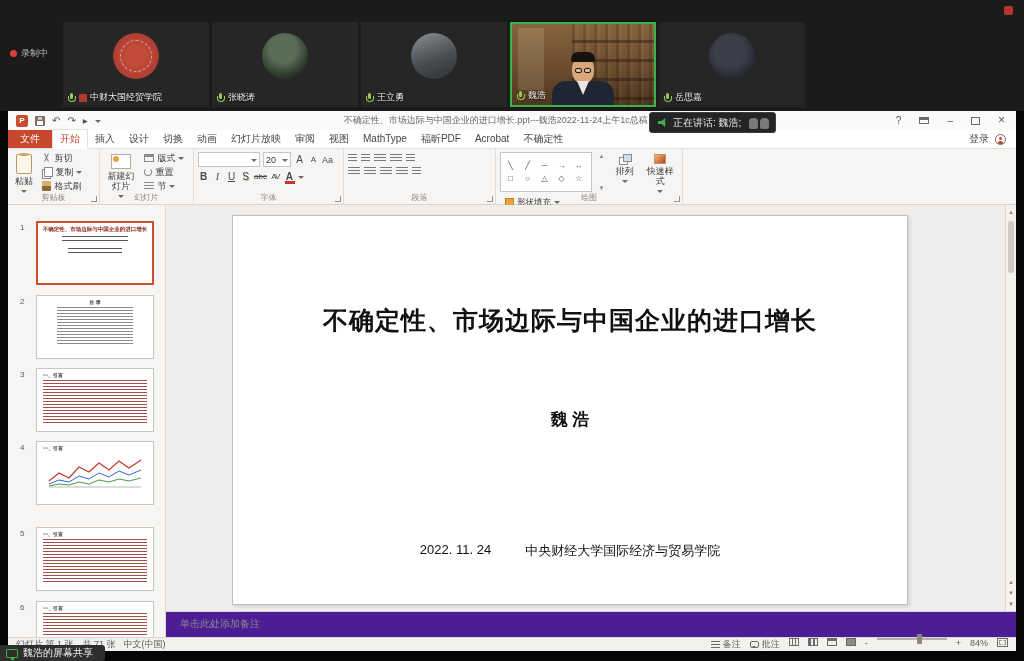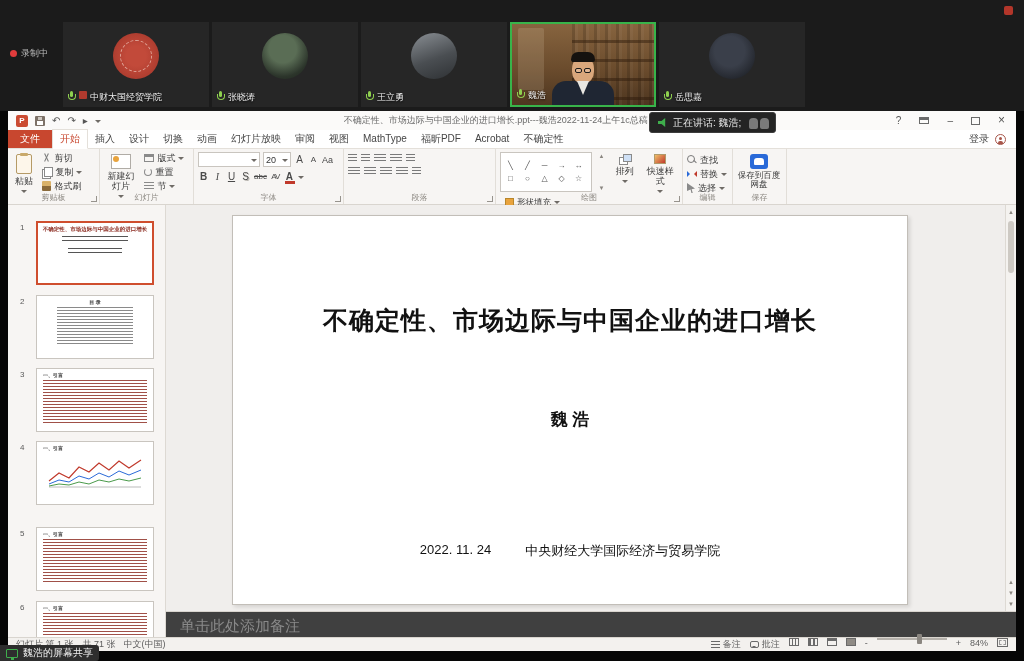--- a/index.html
+++ b/index.html
@@ -15,21 +15,21 @@
 .tiles{position:absolute;left:63px;top:22px;display:flex;gap:3px}
 .tile{position:relative;width:146px;height:85px;background:#262626;overflow:hidden}
 .tile.active{border:2px solid #38b44a}
 .av{position:absolute;left:50%;top:11px;transform:translateX(-50%);width:46px;height:46px;border-radius:50%}
 .av1{background:radial-gradient(circle,#c24a3a 0 30%,#a03428 100%)}
 .av1::after{content:"";position:absolute;inset:7px;border:1px dashed rgba(255,240,230,.55);border-radius:50%}
 .av2{background:radial-gradient(circle at 45% 35%,#5a6d55 0 35%,#2c352b 70%,#1c211b 100%)}
 .av3{background:linear-gradient(160deg,#8a8f94 0%,#4a4e52 55%,#2e3134 100%)}
 .av5{background:radial-gradient(circle at 50% 45%,#f2ead5 0 45%,#d9cdae 100%)}
 .av6{background:radial-gradient(circle at 45% 40%,#3a3f4a 0 40%,#14161a 100%)}
-.namebar{position:absolute;left:5px;bottom:3px;display:flex;align-items:flex-start;gap:3px;font-size:9px;
+.namebar{position:absolute;left:5px;bottom:3px;display:flex;align-items:center;gap:3px;font-size:9px;
   color:#f0f0f0;text-shadow:0 1px 2px rgba(0,0,0,.9);z-index:3;white-space:nowrap}
 .mic{position:relative;width:8px;height:10px;flex:0 0 auto}
 .mic::before{content:"";position:absolute;left:2px;top:0;width:3px;height:6px;border-radius:2px;background:#8fd14f}
 .mic::after{content:"";position:absolute;left:0;top:3px;width:6px;height:5px;border:1px solid #8fd14f;border-top:none;border-radius:0 0 4px 4px}
 .minilogo{width:8px;height:8px;background:#b03a2e;border-radius:1px;flex:0 0 auto}
 
 .scene{position:absolute;inset:0;background:linear-gradient(180deg,#87643f 0%,#6b4c2d 55%,#4e3620 100%)}
 .shelf{position:absolute;right:0;top:0;width:58%;height:100%;opacity:.8;background:
  repeating-linear-gradient(to bottom,rgba(0,0,0,0) 0 16px,rgba(40,22,8,.55) 16px 19px),
  repeating-linear-gradient(to right,rgba(0,0,0,.18) 0 3px,rgba(255,255,255,.05) 3px 6px,rgba(0,0,0,0) 6px 11px)}
@@ -169,22 +169,22 @@
 .th-center{margin:2px 24px;background:repeating-linear-gradient(to bottom,#555 0 1px,transparent 1px 4px)}
 .slidearea{position:absolute;left:158px;top:0;width:839px;height:406px;background:#f0eeec}
 .canvas{position:absolute;left:66px;top:10px;width:676px;height:390px;background:#fff;border:1px solid #c2beb8;box-shadow:2px 2px 4px rgba(0,0,0,.12)}
 .s-title{position:absolute;left:0;top:88px;width:100%;text-align:center;font-size:25px;font-weight:bold;color:#111;letter-spacing:1px}
 .s-author{position:absolute;left:0;top:192px;width:100%;text-align:center;font-size:17px;font-weight:bold;color:#111}
 .s-affil{position:absolute;left:0;top:230px;width:100%;text-align:center;font-size:14px;color:#111}
 .s-foot{position:absolute;left:0;top:326px;width:100%;display:flex;justify-content:center;gap:34px;font-size:13px;color:#111}
 .vscroll{position:absolute;right:0;top:0;width:11px;height:406px;background:#f4f2ef;border-left:1px solid #ddd9d3;font-size:6px;color:#8a8680;text-align:center}
 .vthumb{position:absolute;left:2px;top:16px;width:6px;height:52px;background:#cdc9c3;border-radius:3px}
 .va{position:absolute;left:0;width:100%;line-height:10px}
-.notes{position:absolute;left:158px;top:406px;width:850px;height:26px;background:#404040;border-top:1px solid #d9d5cf;
-  font-size:15px;color:#8a8a8a;padding:5px 0 0 14px}
+.notes{position:absolute;left:158px;top:406px;width:850px;height:26px;background:#4c1d95;border-top:1px solid #d9d5cf;
+  font-size:10px;color:#8a8a8a;padding:5px 0 0 14px}
 
 
 .statusbar{position:absolute;left:0;top:526px;width:100%;height:14px;background:#f3f1ee;border-top:1px solid #d9d5cf;
   display:flex;align-items:center;font-size:9px;color:#5c5c5c;padding:0 8px;gap:8px;white-space:nowrap}
 .sb-right{margin-left:auto;display:flex;align-items:flex-start;gap:9px}
 .sb-item{display:flex;align-items:center;gap:3px}
 .ic-notes{width:9px;height:8px;background:repeating-linear-gradient(to bottom,#6a6a6a 0 1px,transparent 1px 3px)}
 .ic-comment{width:9px;height:7px;border:1px solid #6a6a6a;border-radius:2px;position:relative}
 .ic-comment::after{content:"";position:absolute;left:1px;bottom:-3px;border:2px solid transparent;border-top-color:#6a6a6a}
 .vw{width:10px;height:8px;border:1px solid #6a6a6a}
@@ -193,21 +193,21 @@
 .vw3{background:linear-gradient(#6a6a6a 0 2px,transparent 2px)}
 .vw4{background:#8f8b85}
 .zoomminus::before{content:"-"}.zoomplus::before{content:"+"}
 .zoomtrack{width:70px;height:2px;background:#b5b1ab;position:relative}
 .zoomthumb{position:absolute;left:58%;top:-4px;width:5px;height:10px;background:#8a8680;border-radius:1px}
 .ic-fit{width:11px;height:9px;border:1px solid #6a6a6a;position:relative}
 .ic-fit::before{content:"";position:absolute;inset:1px;border:1px dashed #9a9a9a}
 
 
 .share{position:absolute;left:0;top:645px;height:16px;display:flex;align-items:center;gap:5px;background:#2e2e2e;
-  color:#efefef;font-size:10px;padding:0 6px 0 6px;z-index:120;border-radius:0 3px 3px 0}
+  color:#efefef;font-size:10px;padding:0 12px 0 6px;z-index:120;border-radius:0 3px 3px 0}
 .ic-screen{width:12px;height:9px;border:1px solid #3fae4c;border-radius:1px;position:relative}
 .ic-screen::after{content:"";position:absolute;left:4px;bottom:-3px;width:3px;height:2px;background:#3fae4c}
 .mini-chart{display:block;margin:1px auto 0}
 </style>
 </head>
 <body>
 
 <div class="stage">
 
   <div class="topstrip">
@@ -462,47 +462,21 @@
           <div class="srow">
             <span class="ic-effects"></span>
             <span>形状效果</span>
             <span class="caret"></span>
           </div>
         </div>
         <span class="glabel">绘图</span>
         <span class="dlg"></span>
       </div>
 
-      <div class="rgroup g-edit">
-        <div class="scol" style="margin-left:0;margin-top:2px">
-          <div class="srow">
-            <span class="ic-find"></span>
-            <span>查找</span>
-          </div>
-          <div class="srow">
-            <span class="ic-replace"></span>
-            <span>替换</span>
-            <span class="caret"></span>
-          </div>
-          <div class="srow">
-            <span class="ic-select"></span>
-            <span>选择</span>
-            <span class="caret"></span>
-          </div>
-        </div>
-        <span class="glabel">编辑</span>
-      </div>
-
-      <div class="rgroup g-save">
-        <div class="savebig">
-          <span class="ic-baidu"></span>
-          <span>保存到百度网盘</span>
-        </div>
-        <span class="glabel">保存</span>
-      </div>
+
 
     </div>
 
     <div class="main">
 
       <div class="thumbpanel">
         <span class="tnum" style="top:18px">1</span>
         <div class="thumb sel" style="top:16px">
           <div class="th-head red">不确定性、市场边际与中国企业的进口增长</div>
           <div class="th-center" style="height:6px;margin-top:4px"></div>

